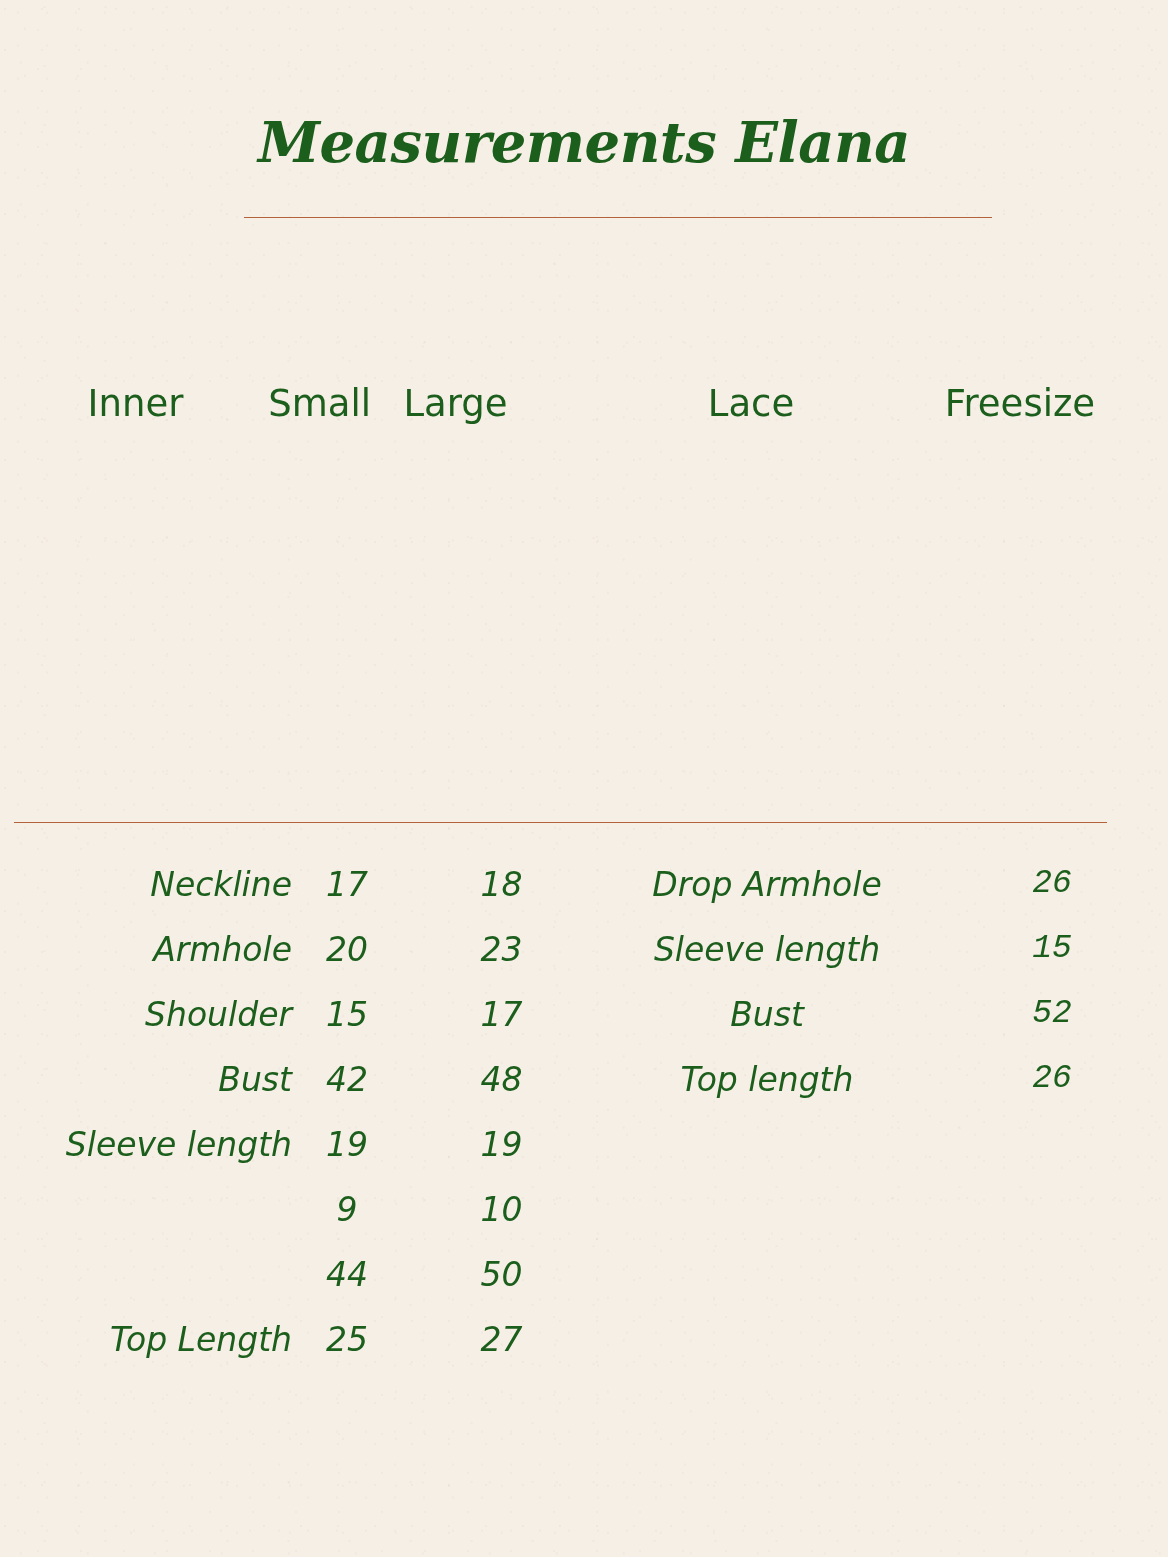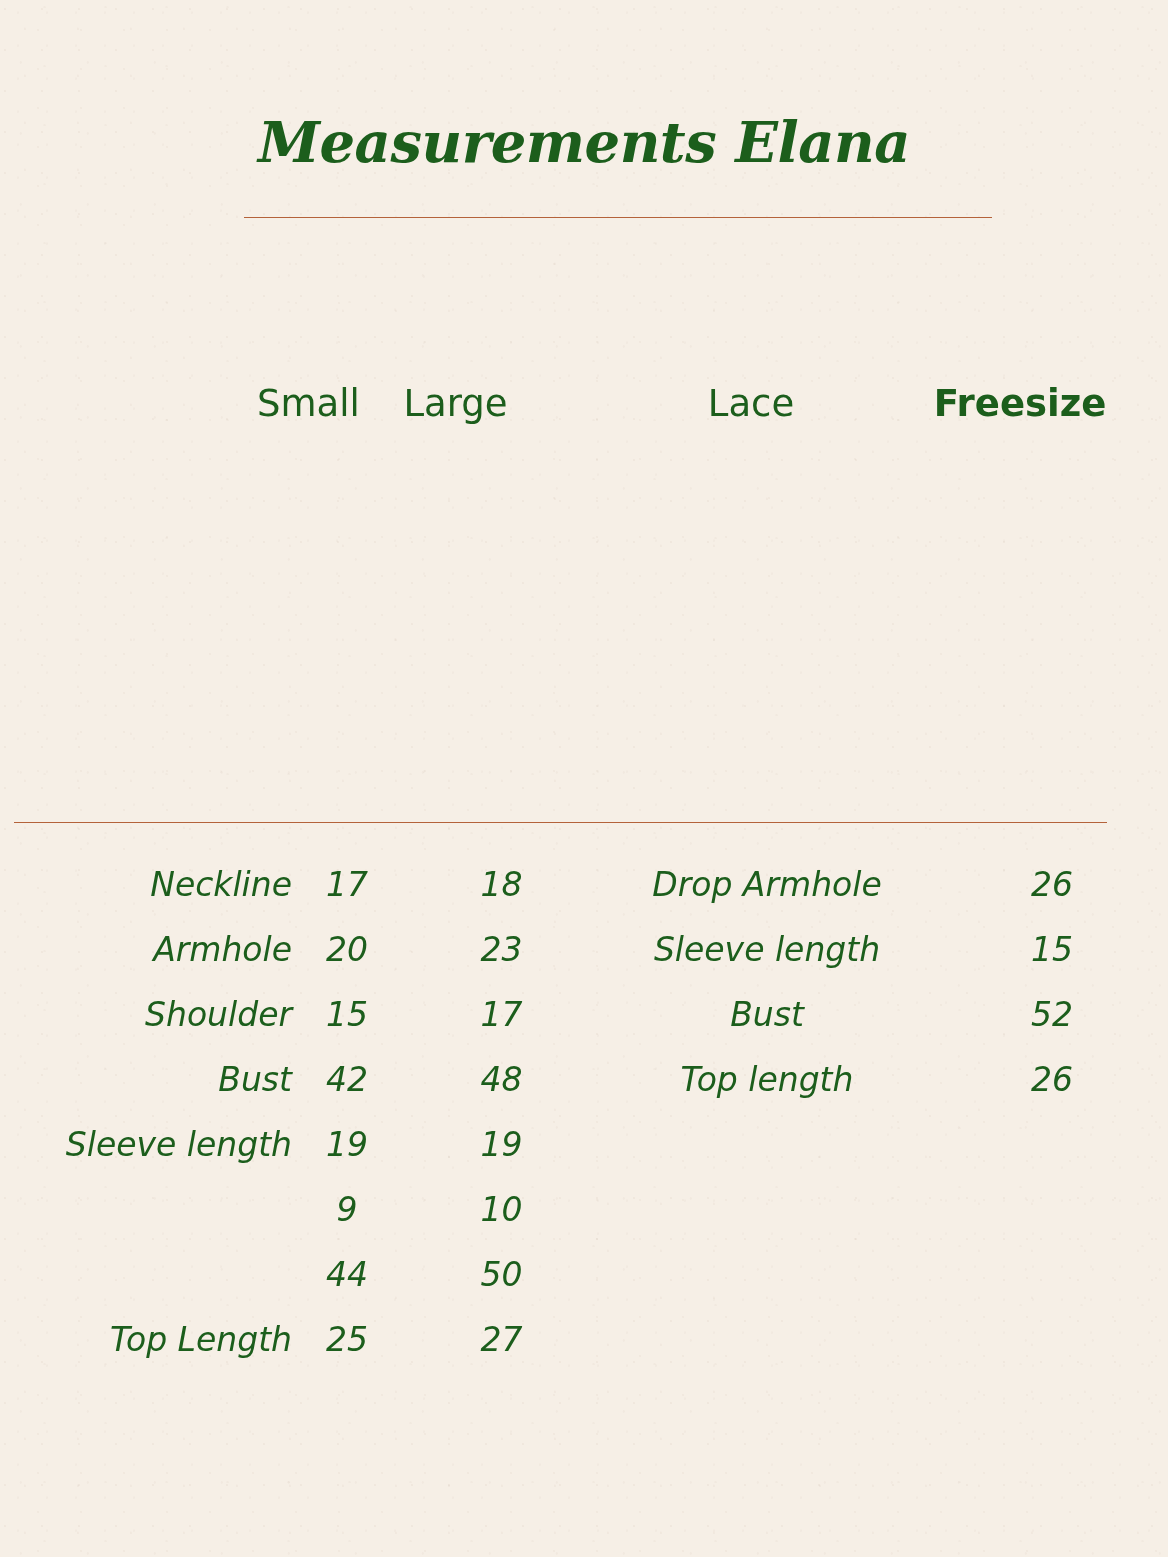--- a/index.html
+++ b/index.html
@@ -65,24 +65,24 @@
     height: 58px;
   }
   .header-cell {
     position: absolute;
     font-family: "DejaVu Sans", sans-serif;
     font-size: 37px;
     color: #1c5e1c;
     white-space: nowrap;
   }
   .hdr-inner   { left: 14px;  width: 243px; text-align: center; }
-  .hdr-small   { left: 257px; width: 114px; text-align: left; }
+  .hdr-small   { left: 257px; width: 114px; text-align: right; }
   .hdr-large   { left: 378px; width: 155px; text-align: center; }
   .hdr-lace    { left: 606px; width: 290px; text-align: center; }
-  .hdr-free    { left: 880px; width: 280px; text-align: center; font-weight: bold; }
+  .hdr-free    { left: 880px; width: 280px; text-align: center; }
 
   .header-rule {
     position: absolute;
     top: 440px;
     left: 14px;
     width: 1093px;
     height: 1px;
     background: #b4623a;
   }
 
@@ -103,33 +103,34 @@
     font-style: italic;
     font-size: 33px;
     color: #1c5e1c;
     white-space: nowrap;
     top: 0;
   }
   .c-label  { left: 10px;  width: 250px; text-align: right; }
   .c-small  { left: 265px; width: 100px; text-align: center; }
   .c-large  { left: 397px; width: 145px; text-align: center; }
   .c-lace   { left: 570px; width: 330px; text-align: center; }
-  .c-free   { left: 905px; width: 230px; text-align: center; }
+  .c-free   { left: 905px; width: 230px; text-align: center; font-family: Liberation Mono, monospace; }
 </style>
 </head>
 <body>
 
 <div class="paper-texture"></div>
 
 <div class="page-title">Measurements Elana</div>
 <div class="title-rule"></div>
 
 <div class="tables">
 
   <div class="header-row">
+    <div class="header-cell hdr-inner">Inner</div>
     <div class="header-cell hdr-small">Small</div>
     <div class="header-cell hdr-large">Large</div>
     <div class="header-cell hdr-lace">Lace</div>
     <div class="header-cell hdr-free">Freesize</div>
   </div>
 
   <div class="header-rule"></div>
 
   <div class="rows">
 

